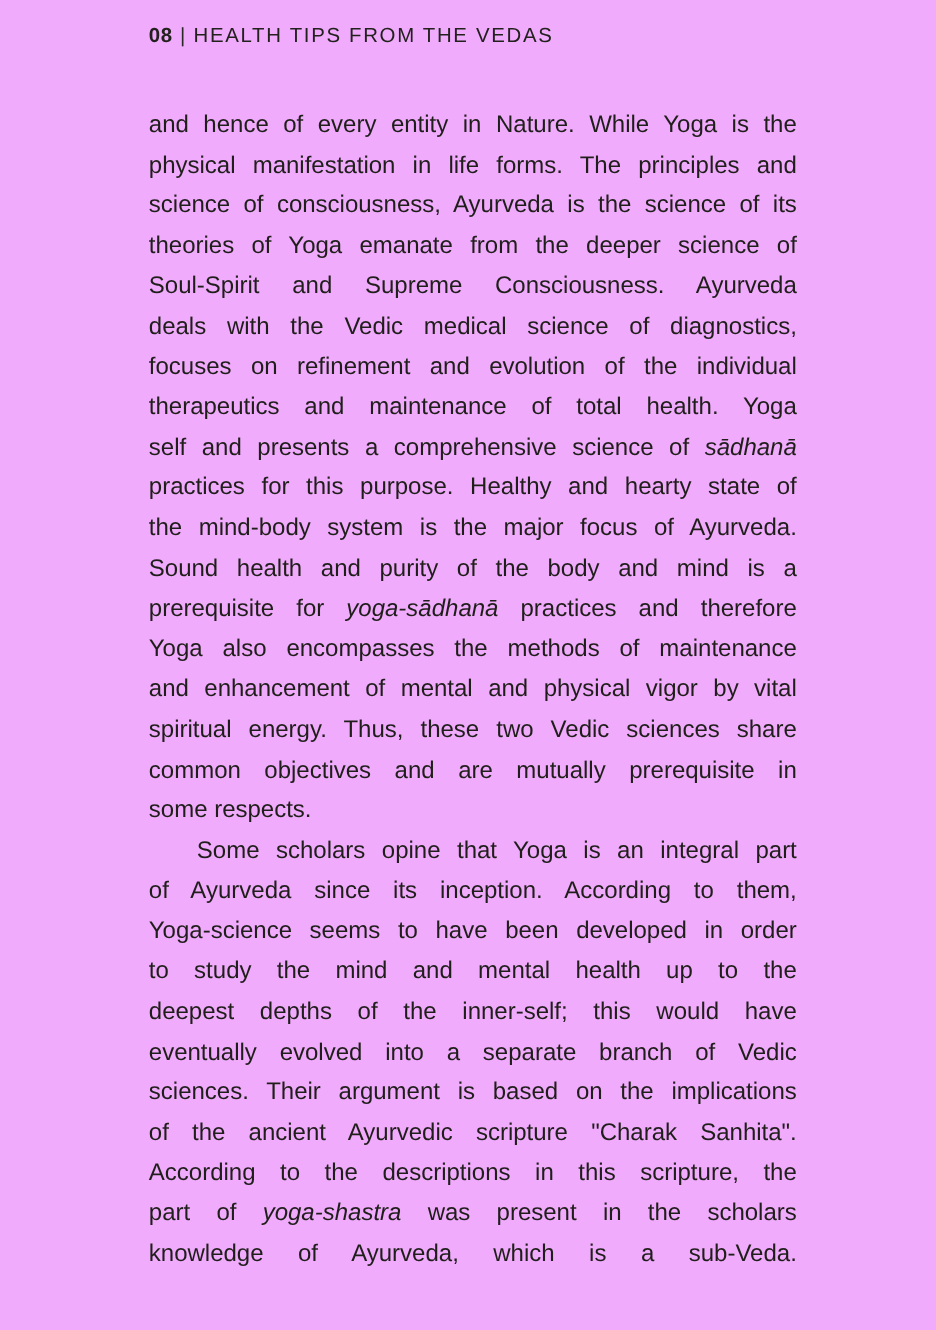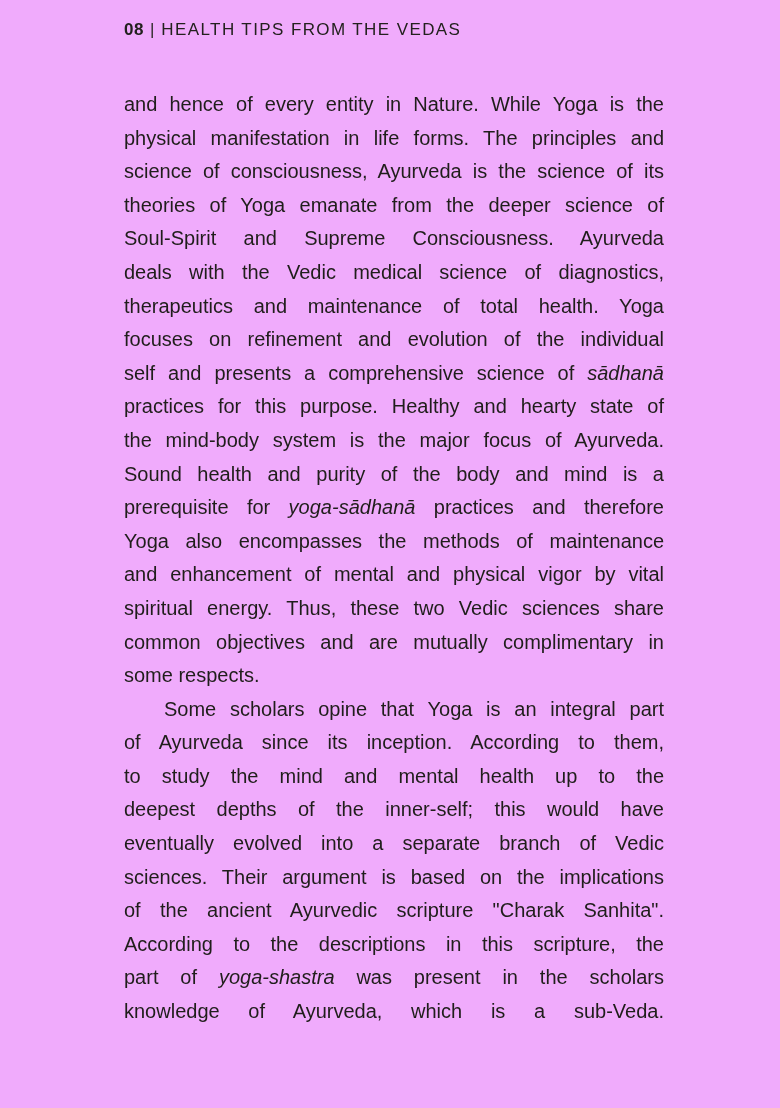--- a/index.html
+++ b/index.html
@@ -62,36 +62,37 @@
     <span class="page-number">08</span><span class="header-separator">|</span><span class="running-title">HEALTH TIPS FROM THE VEDAS</span>
   </div>
   <div class="body-text">
       <div>
         <div class="line"><span>and hence of every entity in Nature. While Yoga is the</span></div>
         <div class="line"><span>physical manifestation in life forms. The principles and</span></div>
         <div class="line"><span>science of consciousness, Ayurveda is the science of its</span></div>
         <div class="line"><span>theories of Yoga emanate from the deeper science of</span></div>
         <div class="line"><span>Soul-Spirit and Supreme Consciousness. Ayurveda</span></div>
         <div class="line"><span>deals with the Vedic medical science of diagnostics,</span></div>
+        <div class="line"><span>focuses on refinement and evolution of the individual</span></div>
         <div class="line"><span>therapeutics and maintenance of total health. Yoga</span></div>
-        <div class="line"><span>focuses on refinement and evolution of the individual</span></div>
         <div class="line"><span>self and presents a comprehensive science of </span><em>sādhanā</em></div>
         <div class="line"><span>practices for this purpose. Healthy and hearty state of</span></div>
         <div class="line"><span>the mind-body system is the major focus of Ayurveda.</span></div>
         <div class="line"><span>Sound health and purity of the body and mind is a</span></div>
         <div class="line"><span>prerequisite for </span><em>yoga-sādhanā</em><span> practices and therefore</span></div>
         <div class="line"><span>Yoga also encompasses the methods of maintenance</span></div>
         <div class="line"><span>and enhancement of mental and physical vigor by vital</span></div>
         <div class="line"><span>spiritual energy. Thus, these two Vedic sciences share</span></div>
-        <div class="line"><span>common objectives and are mutually complimentary in</span></div>
+        <div class="line"><span>common objectives and are mutually prerequisite in</span></div>
         <div class="line para-end"><span>some respects.</span></div>
       </div>
       <div>
         <div class="line indent"><span>Some scholars opine that Yoga is an integral part</span></div>
         <div class="line"><span>of Ayurveda since its inception. According to them,</span></div>
+        <div class="line"><span>Yoga-science seems to have been developed in order</span></div>
         <div class="line"><span>to study the mind and mental health up to the</span></div>
         <div class="line"><span>deepest depths of the inner-self; this would have</span></div>
         <div class="line"><span>eventually evolved into a separate branch of Vedic</span></div>
         <div class="line"><span>sciences. Their argument is based on the implications</span></div>
         <div class="line"><span>of the ancient Ayurvedic scripture "Charak Sanhita".</span></div>
         <div class="line"><span>According to the descriptions in this scripture, the</span></div>
         <div class="line"><span>part of </span><em>yoga-shastra</em><span> was present in the scholars</span></div>
         <div class="line"><span>knowledge of Ayurveda, which is a sub-Veda.</span></div>
       </div>
     </div>

